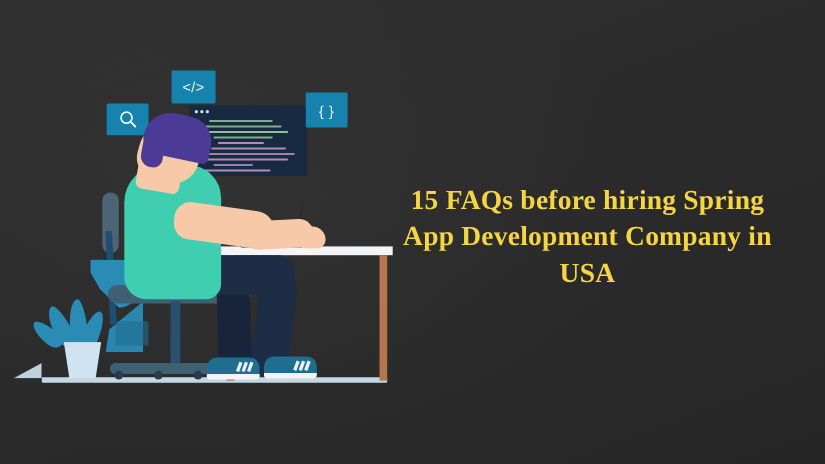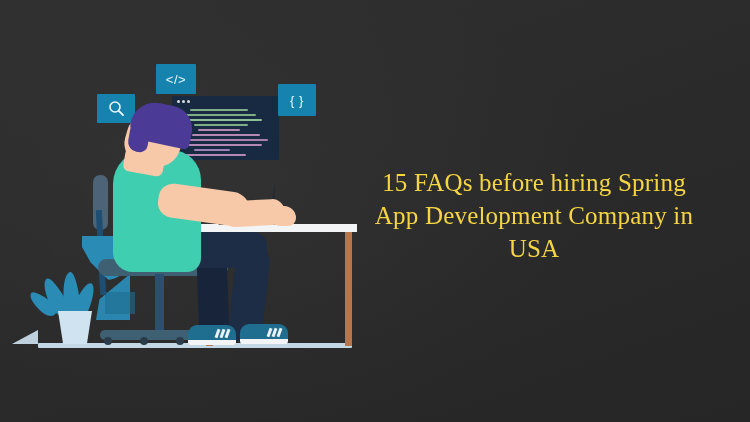--- a/index.html
+++ b/index.html
@@ -376,21 +376,21 @@
 
   
   #headline {
     position: absolute;
     left: 358px;
     top: 166px;
     width: 352px;
     text-align: center;
     color: #f6d543;
     font-family: "Liberation Serif", serif;
-    font-weight: normal;
+    font-weight: bold;
     font-size: 25px;
     line-height: 33px;
     letter-spacing: 0.2px;
   }
 </style>
 </head>
 <body>
 
 <div id="stage">
 

